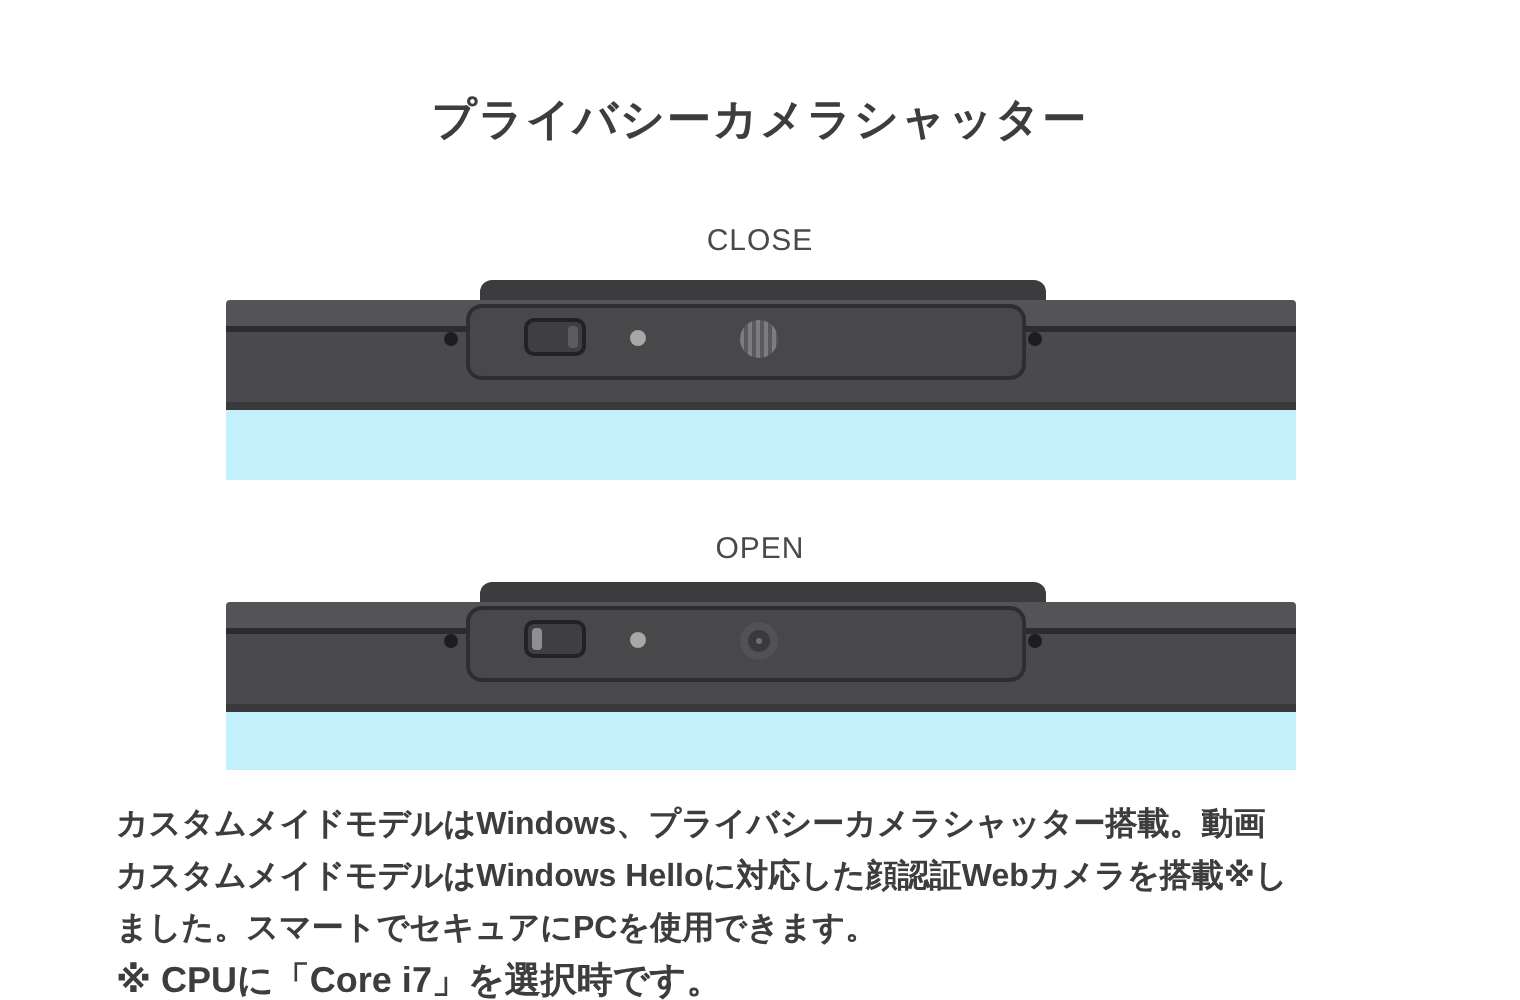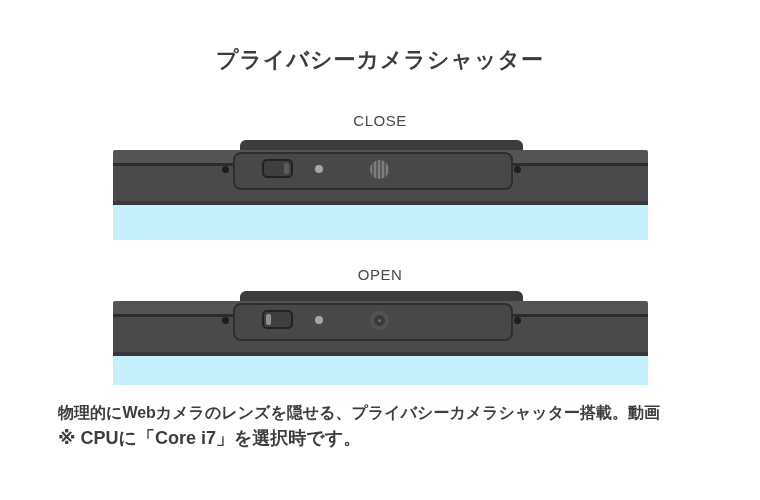--- a/index.html
+++ b/index.html
@@ -99,15 +99,17 @@
     <div class="slider">
       <div class="ridge"></div>
     </div>
     <div class="led"></div>
     <div class="lens"></div>
   </div>
   <div class="screen"></div>
 </div>
 
 <div class="description">
-  <div class="line">物理的にWebカメラのレンズを隠せる、プライバシーカメラシャッター搭載。動画</div>
+  <div class="line">カスタムメイドモデルはWindows、プライバシーカメラシャッター搭載。動画</div>
+  <div class="line">カスタムメイドモデルはWindows Helloに対応した顔認証Webカメラを搭載※し</div>
+  <div class="line">ました。スマートでセキュアにPCを使用できます。</div>
 </div>
 <div class="footnote">※ CPUに「Core i7」を選択時です。</div>
 
 </body></html>

